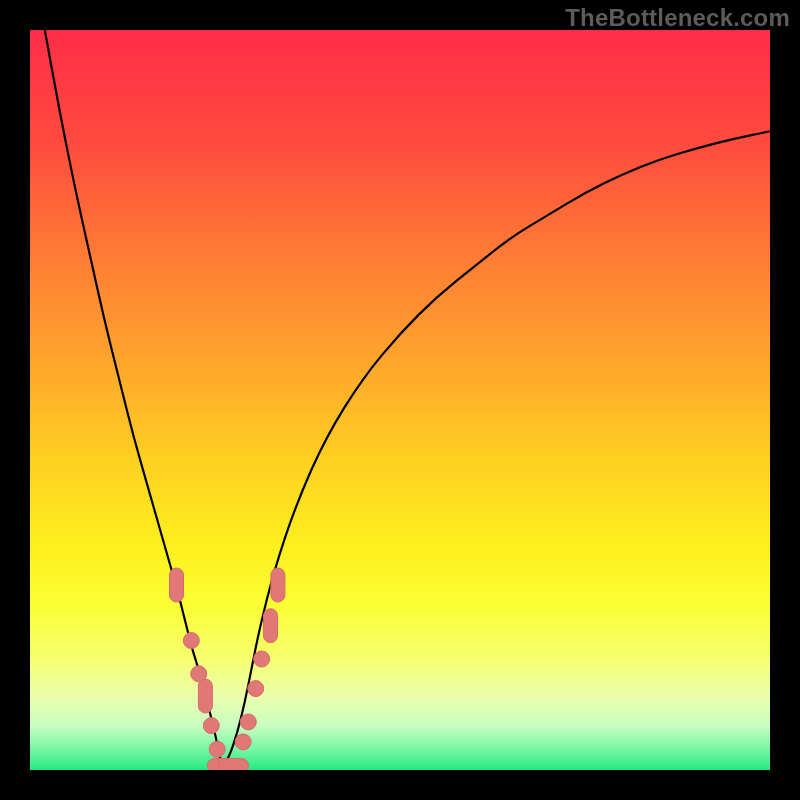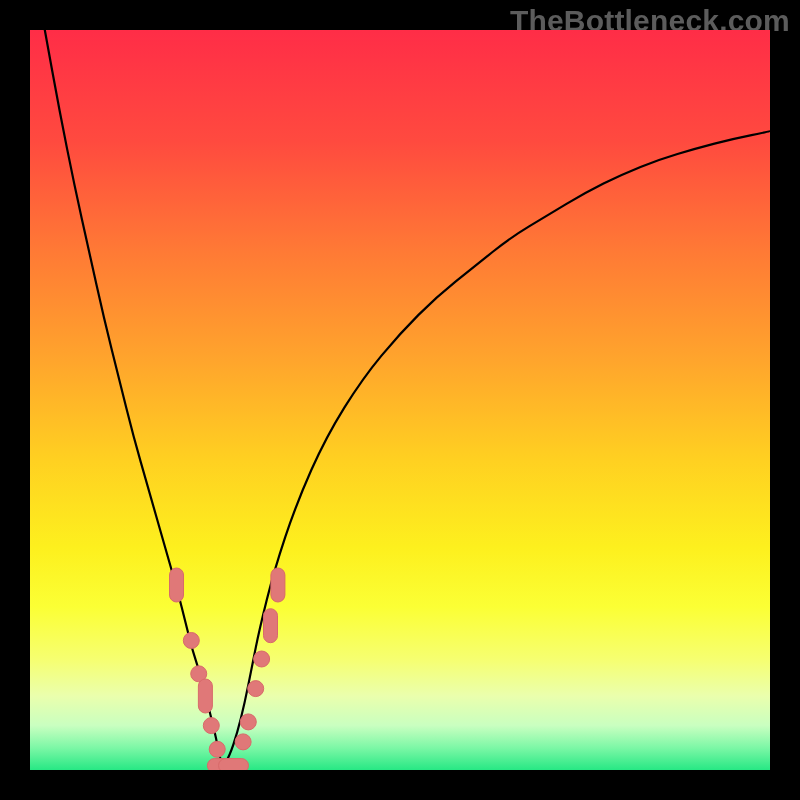--- a/index.html
+++ b/index.html
@@ -31,21 +31,21 @@
     position: absolute;
     inset: 0;
     width: 100%;
     height: 100%;
   }
   .watermark {
     position: absolute;
     top: 4px;
     right: 10px;
     font-family: Arial, Helvetica, sans-serif;
-    font-size: 30px;
+    font-size: 24px;
     font-weight: 600;
     color: #5c5c5c;
     letter-spacing: 0.2px;
     user-select: none;
   }
 </style>
 </head>
 <body>
 
 <div class="stage">

